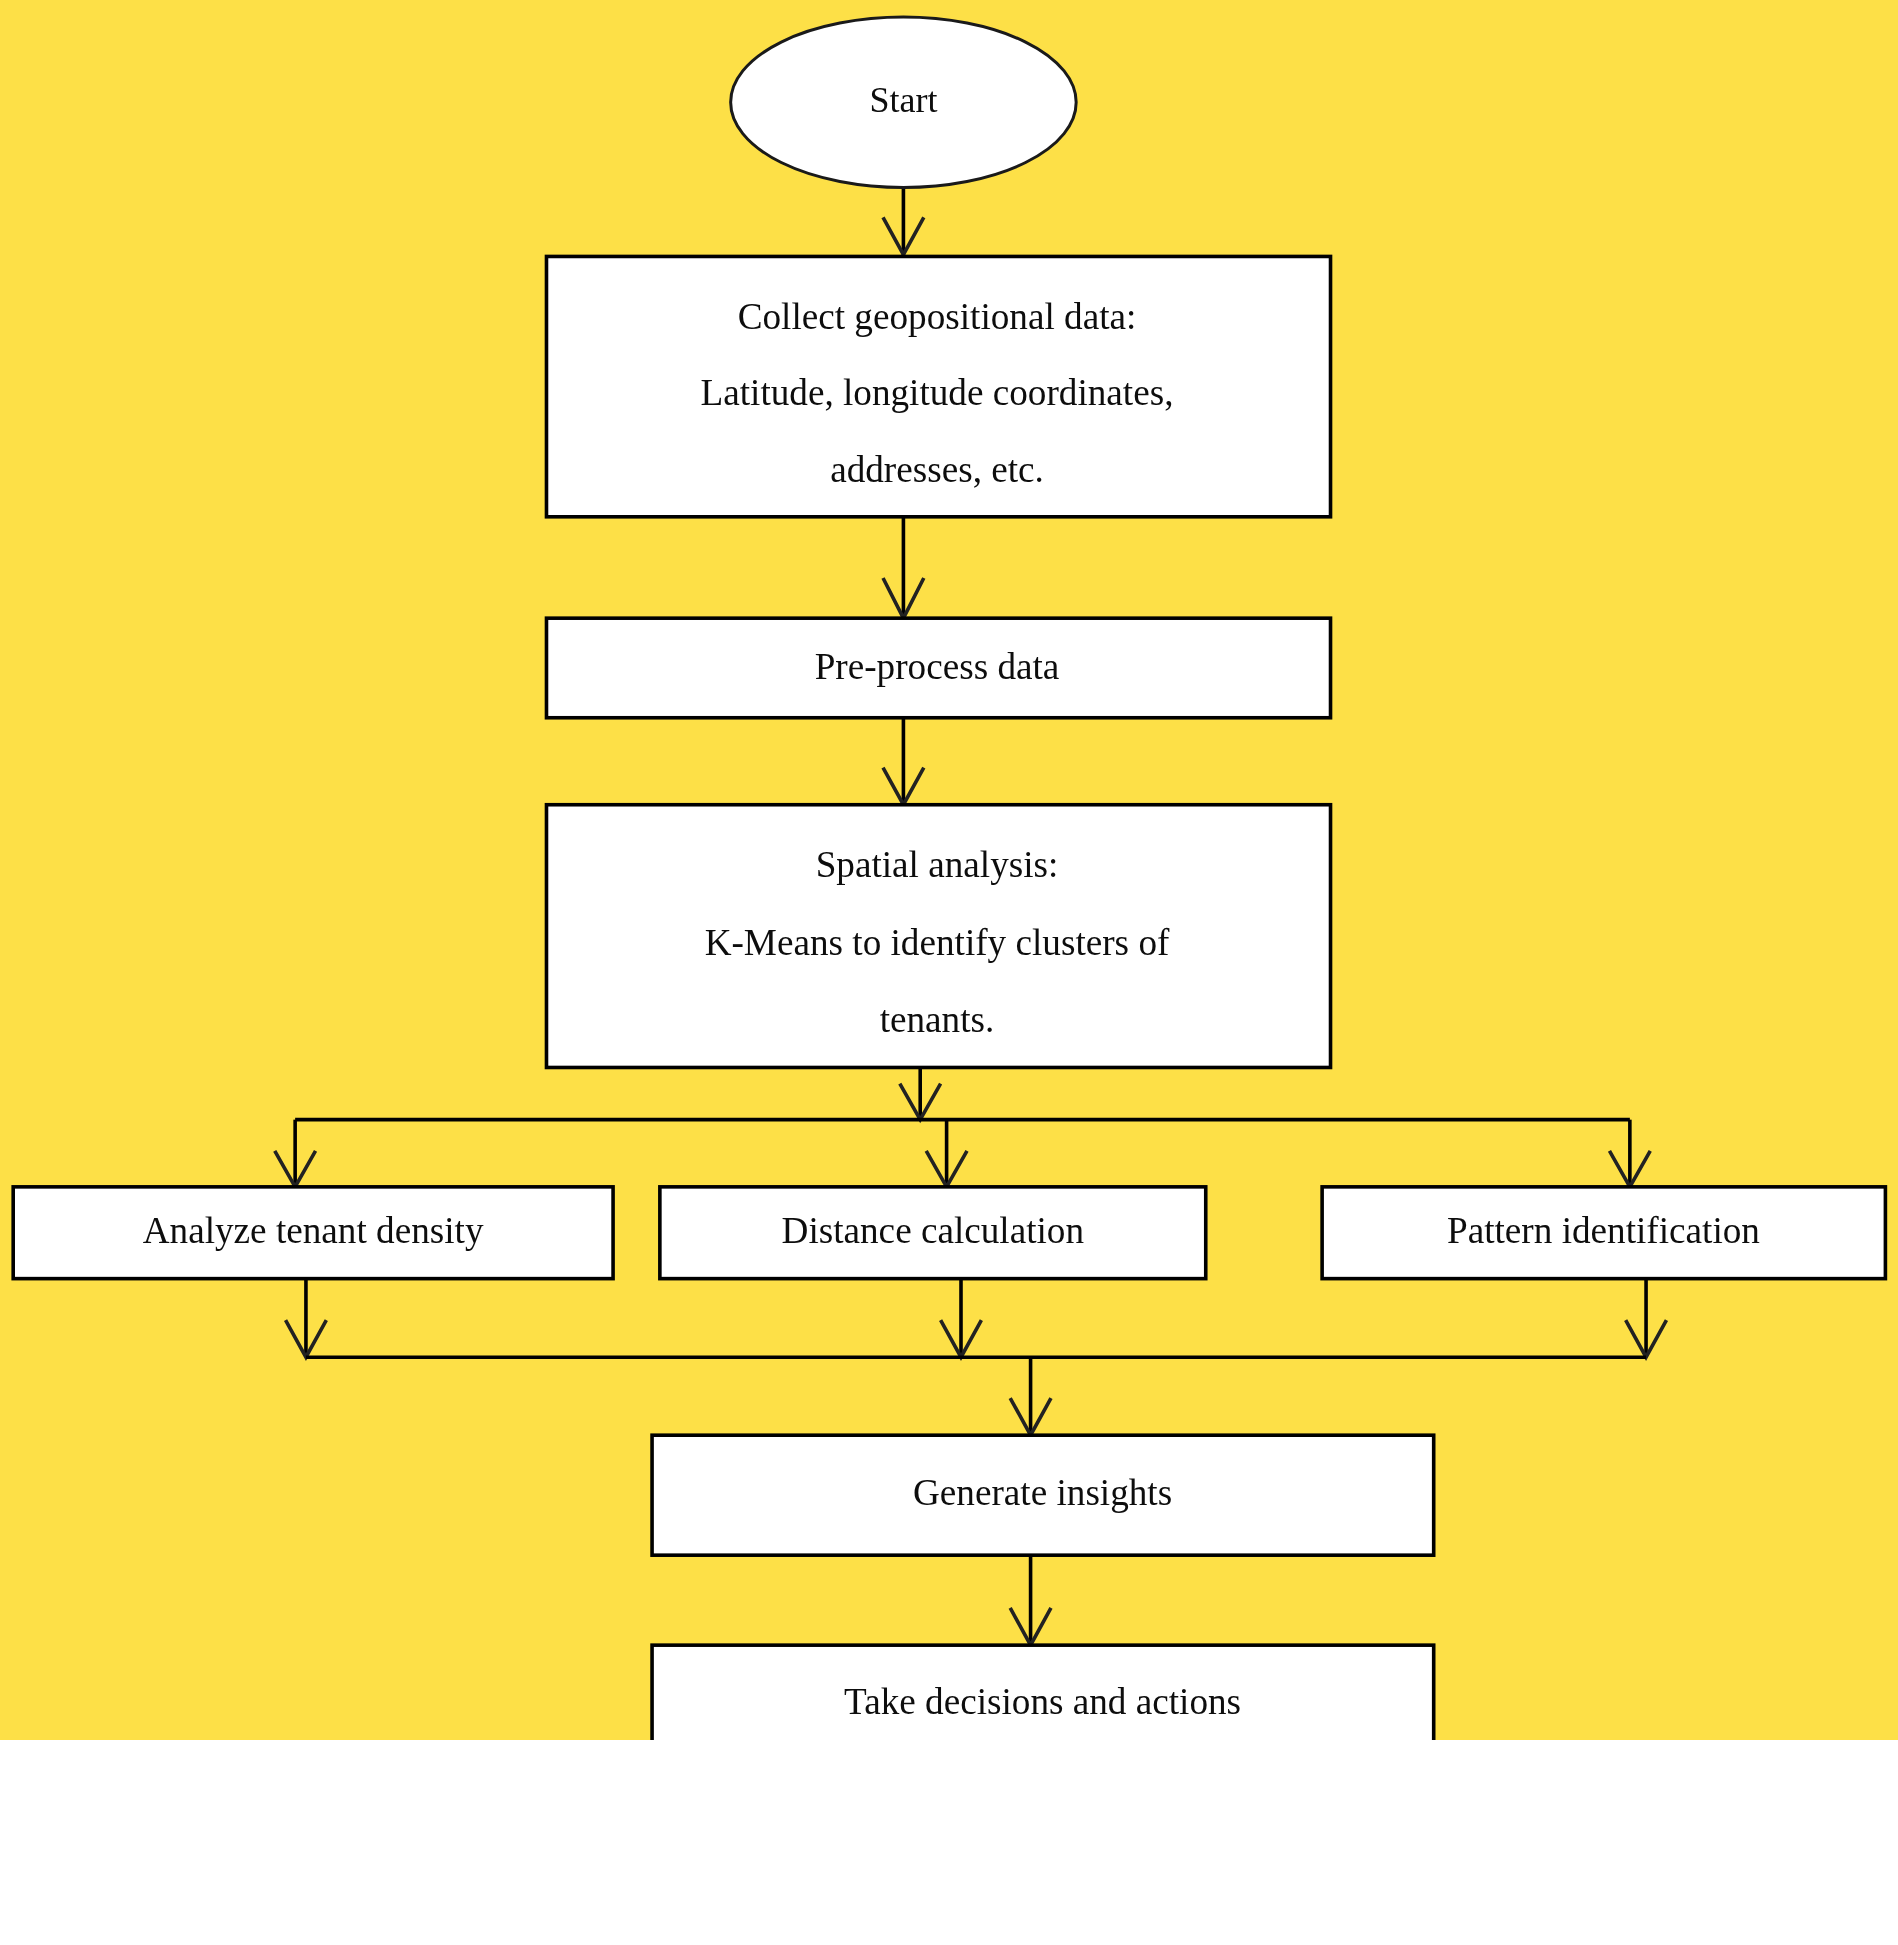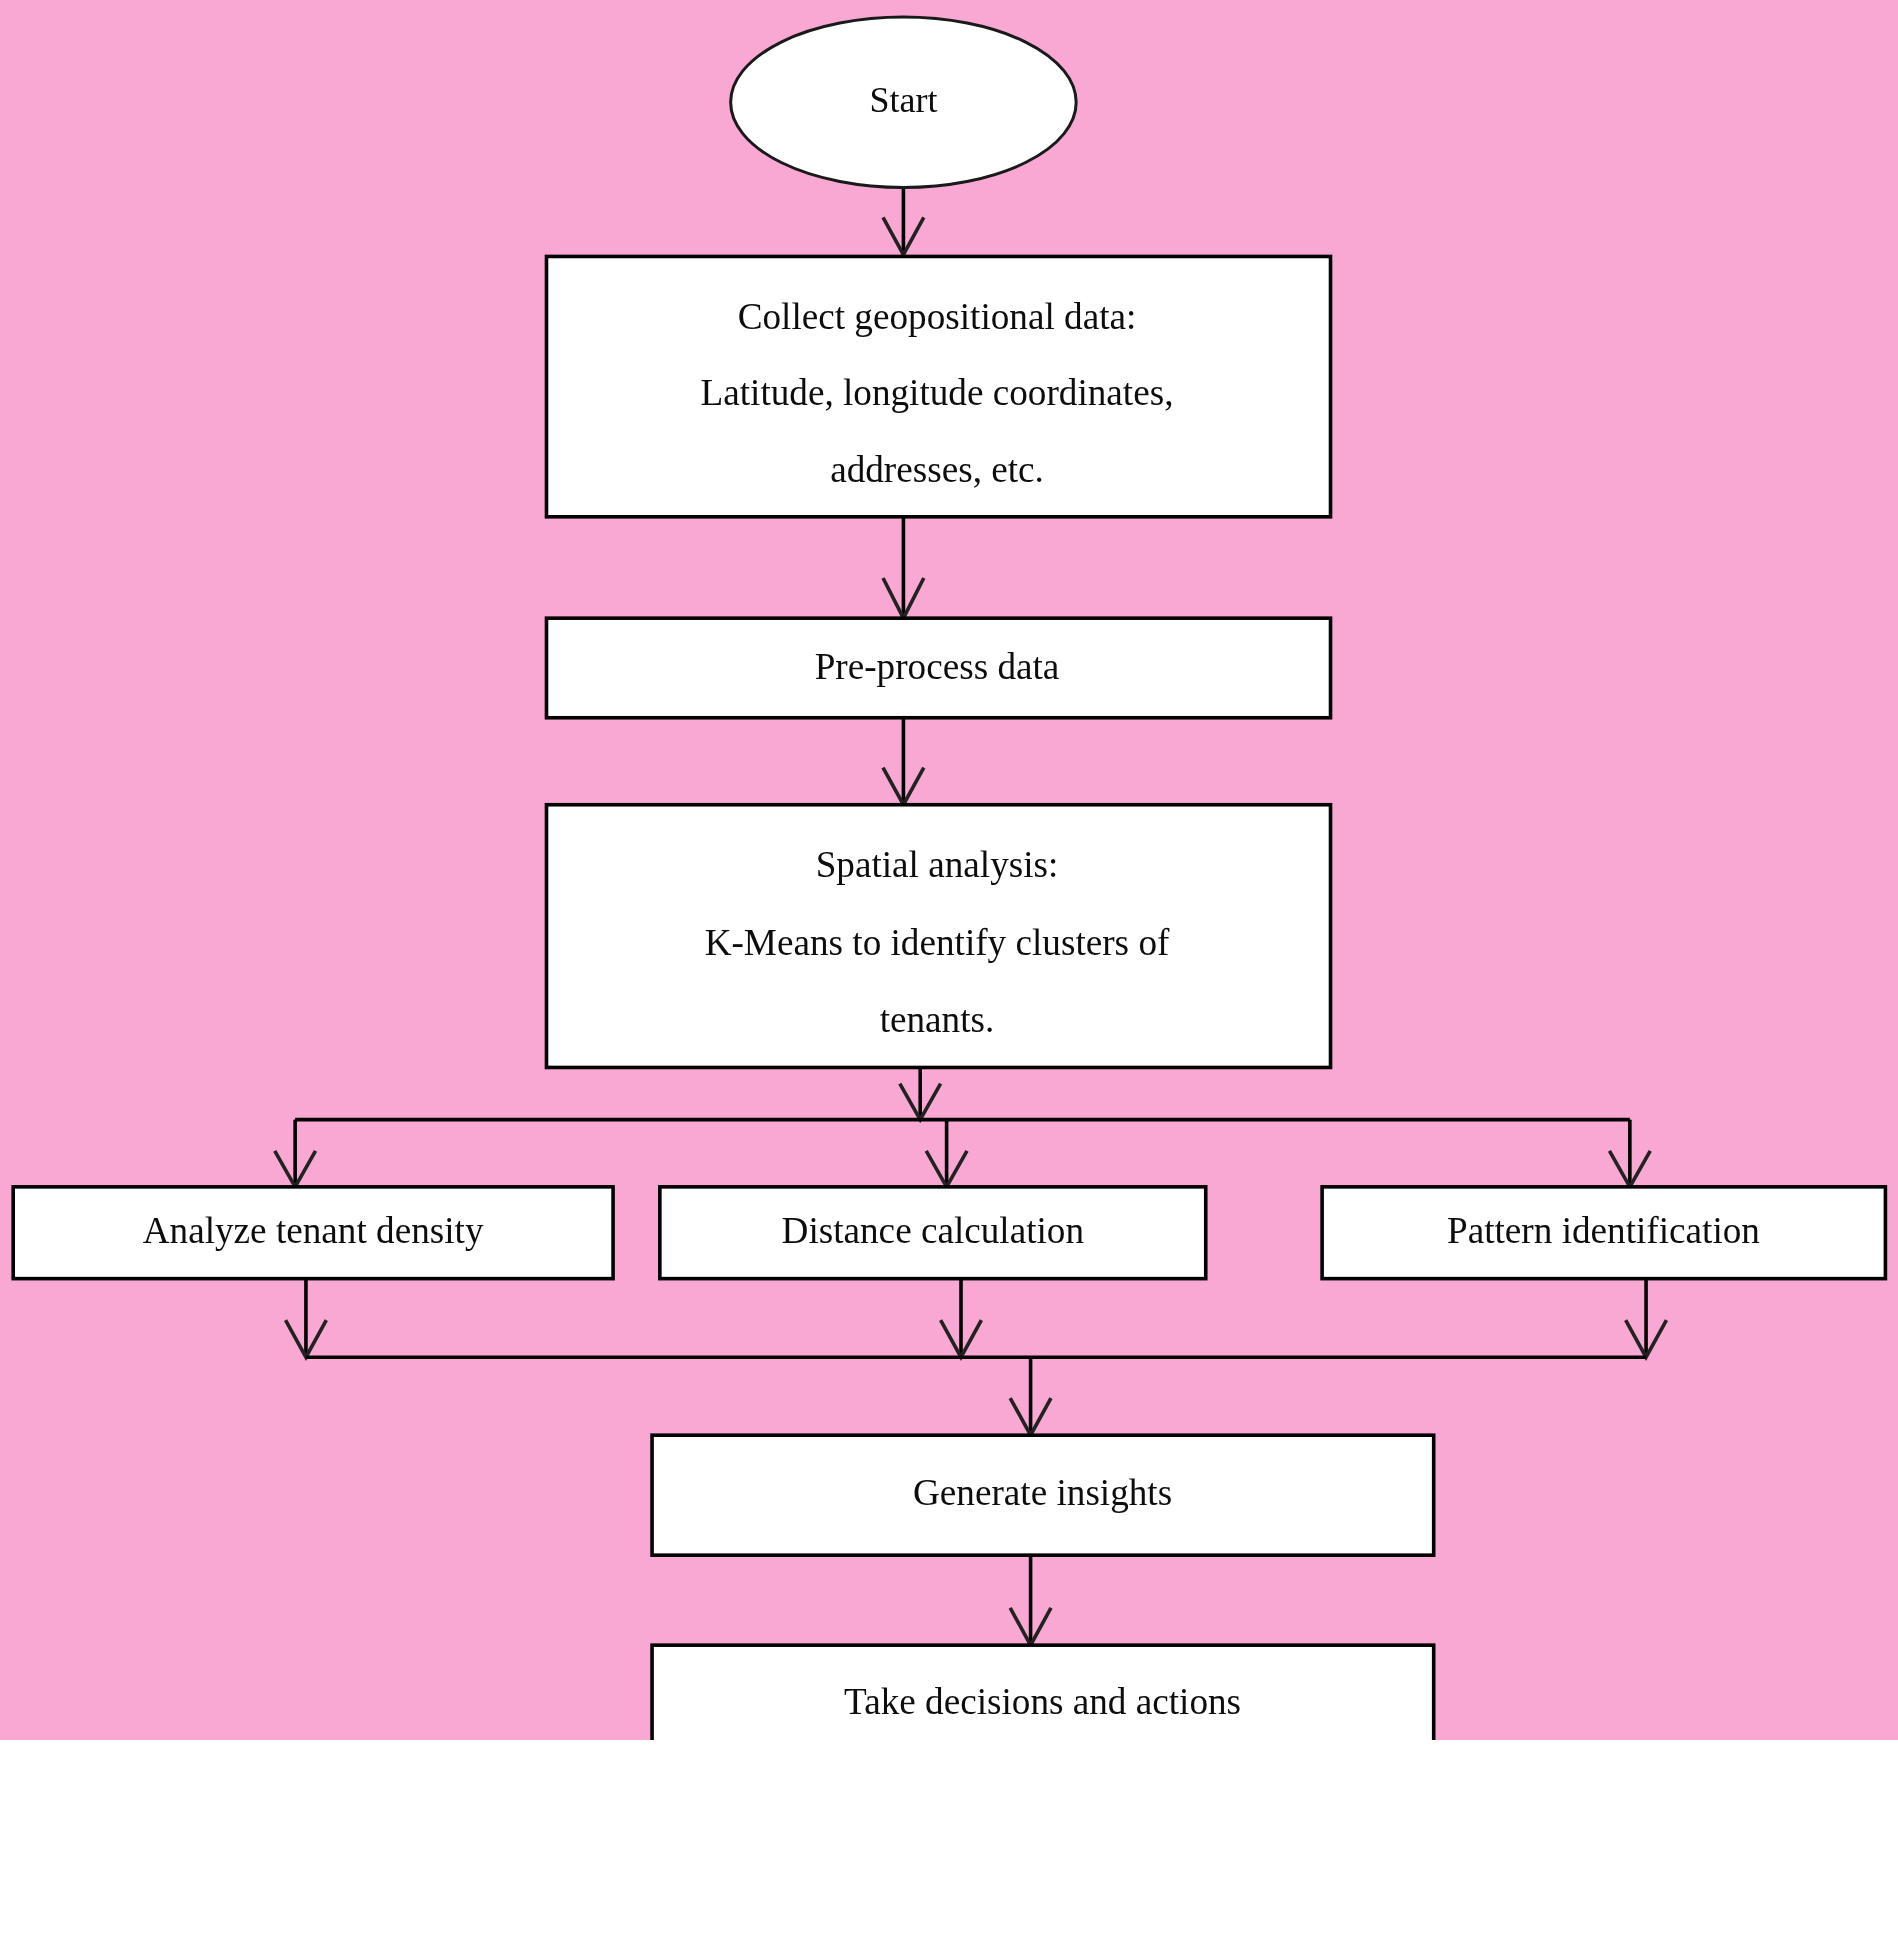--- a/index.html
+++ b/index.html
@@ -8,21 +8,21 @@
     padding: 0;
     background: #ffffff;
   }
   body {
     font-family: "Liberation Serif", "DejaVu Serif", serif;
   }
   #canvas {
     position: relative;
     width: 1898px;
     height: 1740px;
-    background: #f9a8d4;
+    background: #fde047;
     overflow: hidden;
   }
   svg.flow {
     position: absolute;
     top: 0;
     left: 0;
     width: 1898px;
     height: 1946px;
   }
   .node-shape {

